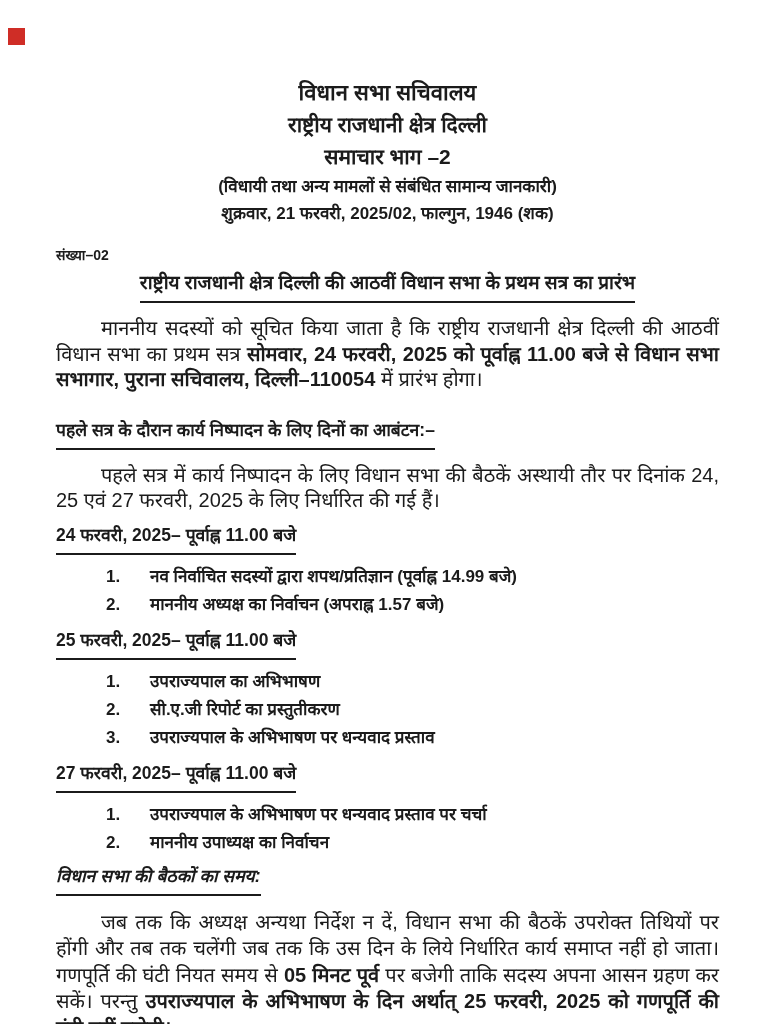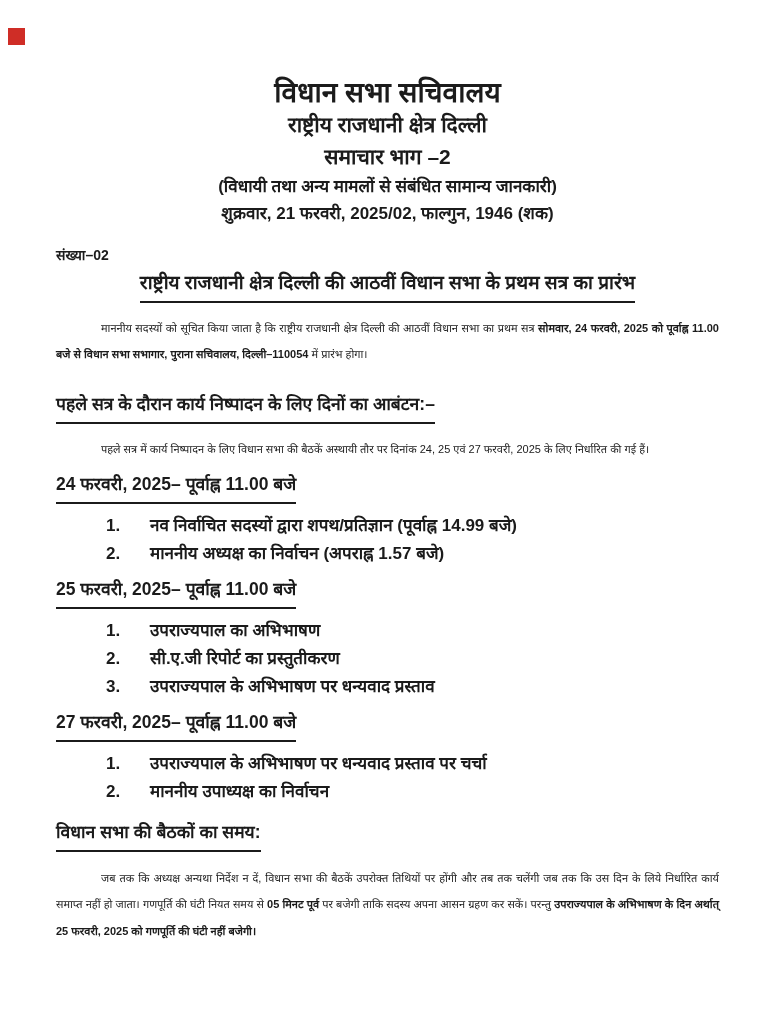--- a/index.html
+++ b/index.html
@@ -17,43 +17,43 @@
     color: #1b1b1b;
     padding: 76px 56px 0 56px;
   }
   .red-marker {
     position: absolute;
     left: 8px; top: 28px;
     width: 17px; height: 17px;
     background: #cf2d26;
   }
   .doc-header { text-align: center; font-weight: 700; }
-  .h1 { font-size: 28px; line-height: 33px; }
+  .h1 { font-size: 22px; line-height: 33px; }
   .h2 { font-size: 21px; line-height: 32px; }
   .h3 { font-size: 21px; line-height: 32px; text-align: center; }
   .h4 { font-size: 17px; line-height: 27px; }
   .number-line { font-weight: 700; font-size: 14px; margin-top: 16px; line-height: 24px; }
   .main-heading-wrap { text-align: center; margin-top: 2px; }
   .main-heading { font-size: 19px; font-weight: 700; }
   .uline {
     display: inline-block;
     border-bottom: 2px solid currentColor;
     padding-bottom: 6px;
   }
   .para {
-    font-size: 11px;
+    font-size: 20px;
     line-height: 25.5px;
     text-align: justify;
     text-indent: 45px;
     margin: 13px 0 0 0;
   }
   .para b { font-weight: 700; }
   .sec-heading { margin-top: 25px; font-weight: 700; font-size: 17.5px; line-height: 24px; }
   .day-heading { margin-top: 9px; }
-  .timing-heading { margin-top: 14px; }
+  .timing-heading { margin-top: 7px; font-style: italic; }
   .olist { margin-top: 8px; }
   .oitem { display: flex; font-weight: 700; font-size: 17px; line-height: 28px; }
   .onum { width: 44px; margin-left: 50px; flex: none; }
   .otext { flex: 1; }
   .final-para { line-height: 26.5px; }
 </style>
 </head>
 <body>
 
 <div class="page">

